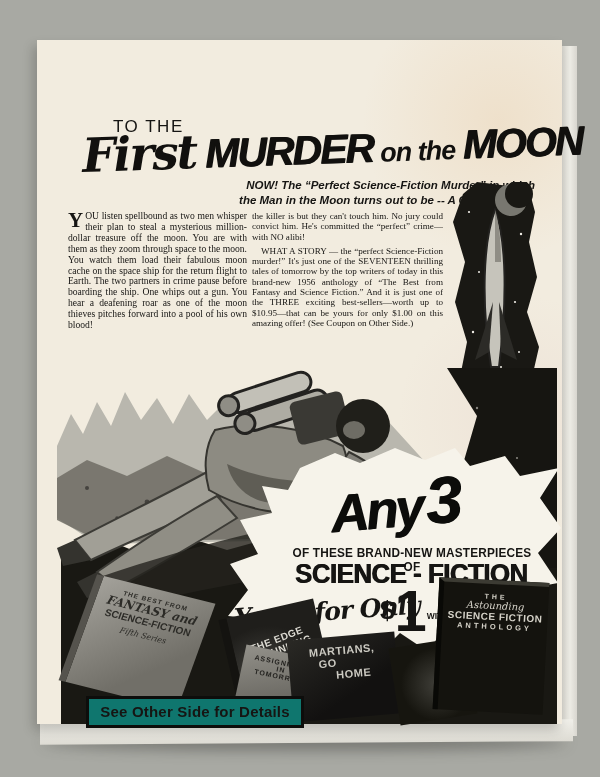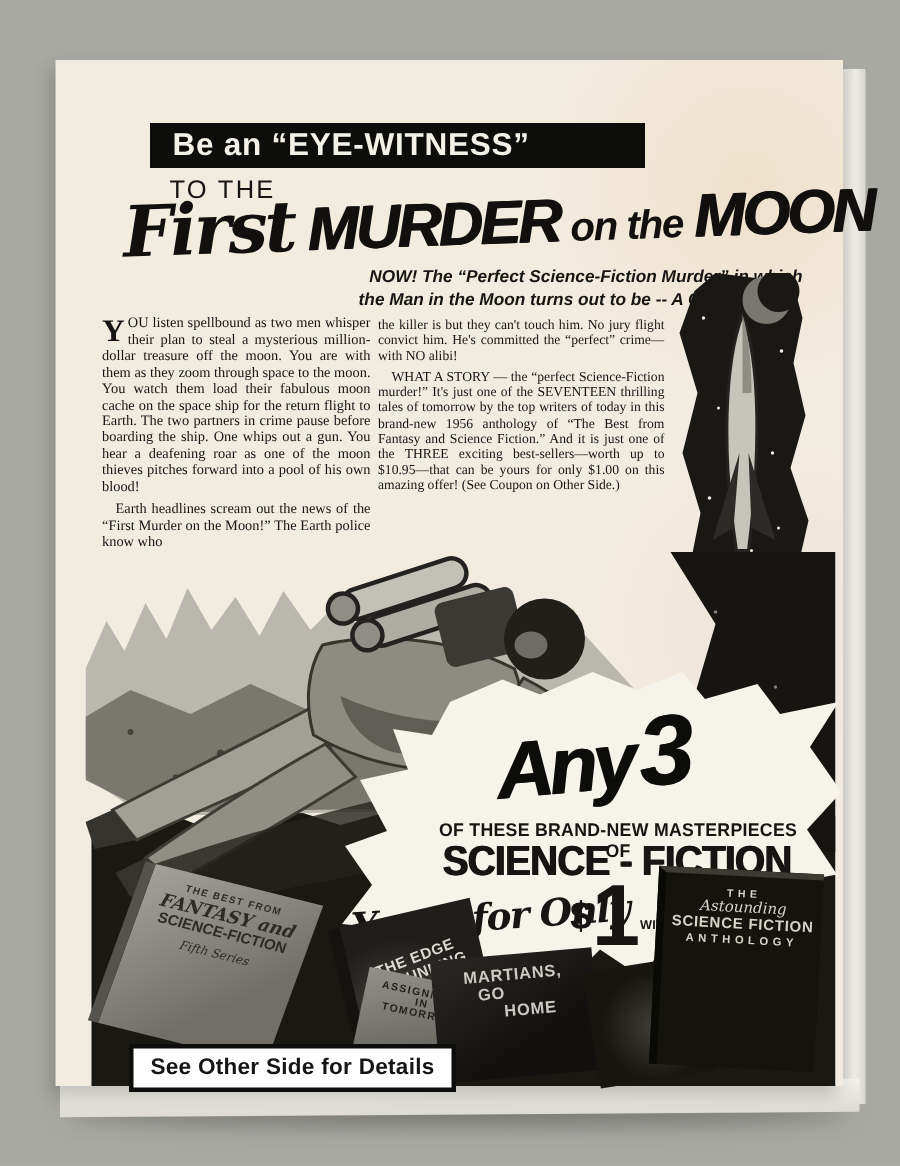--- a/index.html
+++ b/index.html
@@ -92,54 +92,50 @@
   .book-anthology{left:436px;top:580px;width:110px;height:132px;transform:rotate(3deg);
         background:#14130e;color:#d6d3c9;border-top:4px solid #3c3b33;border-left:5px solid #090906;
         padding-top:9px;}
   .book-anthology .t1{font-size:7px;font-weight:700;letter-spacing:3px;}
   .book-anthology .t2{font-family:"DejaVu Serif",serif;font-style:italic;font-size:10px;}
   .book-anthology .t3{font-size:10px;font-weight:800;letter-spacing:.5px;}
   .book-anthology .t4{font-size:7.5px;font-weight:700;letter-spacing:3px;}
   .book-anthology .crater{width:64px;height:54px;margin:8px auto 0;border-radius:50%;
         background:radial-gradient(circle at 45% 45%,#6b695f 5%,#35342c 45%,#101008 75%);}
   
-  .see-other{position:absolute;left:86px;top:696px;width:218px;height:32px;background:#ffffff;
+  .see-other{position:absolute;left:86px;top:696px;width:218px;height:32px;background:#0f766e;
         border:3px solid #0d0d0b;box-sizing:border-box;text-align:center;font-weight:800;
         font-size:15px;line-height:26px;letter-spacing:.2px;}
 </style>
 </head>
 <body>
 
 <div class="stage">
   <div class="shadow"></div>
   <div class="page-edge-right"></div>
   <div class="page-edge-bottom"></div>
   <div class="paper"></div>
 
-  <div class="eyebrow-bar">
-    <span>Be an “EYE-WITNESS”</span>
-  </div>
   <div class="to-the">TO THE</div>
   <div class="headline">
     <span class="hl-first">First</span>
     <span class="hl-big">MURDER</span>
     <span class="hl-small">on the</span>
     <span class="hl-big">MOON</span>
   </div>
   <div class="subhead">
     <div class="l1">NOW!  The “Perfect Science-Fiction Murder” in which</div>
     <div class="l2">the Man in the Moon turns out to be -- A CORPSE!</div>
   </div>
 
   <div class="col col1">
     <p><span class="dropcap">Y</span><span>OU listen spellbound as two men whisper their plan to steal a mysterious million-dollar treasure off the moon. You are with them as they zoom through space to the moon. You watch them load their fabulous moon cache on the space ship for the return flight to Earth. The two partners in crime pause before boarding the ship. One whips out a gun. You hear a deafening roar as one of the moon thieves pitches forward into a pool of his own blood!</span></p>
-    <p>Earth headlines scream out the news of the “First Murder on the Moon!” The Earth police know who</p>
   </div>
   <div class="col col2">
-    <p>the killer is but they can't touch him. No jury flight convict him. He's committed the “perfect” crime—with NO alibi!</p>
+    <p>the killer is but they can't touch him. No jury could convict him. He's committed the “perfect” crime—with NO alibi!</p>
     <p><span>WHAT A STORY — the “perfect Science-Fiction murder!” It's just one of the SEVENTEEN thrilling tales of tomorrow by the top writers of today in this brand-new 1956 anthology of “The Best from Fantasy and Science Fiction.” And it is just one of the THREE exciting best-sellers—worth up to $10.95—that can be yours for only $1.00 on this amazing offer! </span><span class="coupon-note">(See Coupon on Other Side.)</span></p>
   </div>
 
   <svg class="rocket-strip" viewBox="0 0 92 200">
     <polygon points="28,0 60,4 78,0 86,30 80,60 88,95 78,130 90,165 82,200 10,200 18,160 6,120 16,80 4,40 14,12" fill="#191814"></polygon>
     <circle cx="62" cy="18" r="16" fill="#8a8880" opacity=".85"></circle>
     <circle cx="70" cy="12" r="14" fill="#191814"></circle>
     <g fill="#efede6">
       <circle cx="20" cy="30" r="1.1"></circle>
         <circle cx="72" cy="52" r="1.2"></circle>

